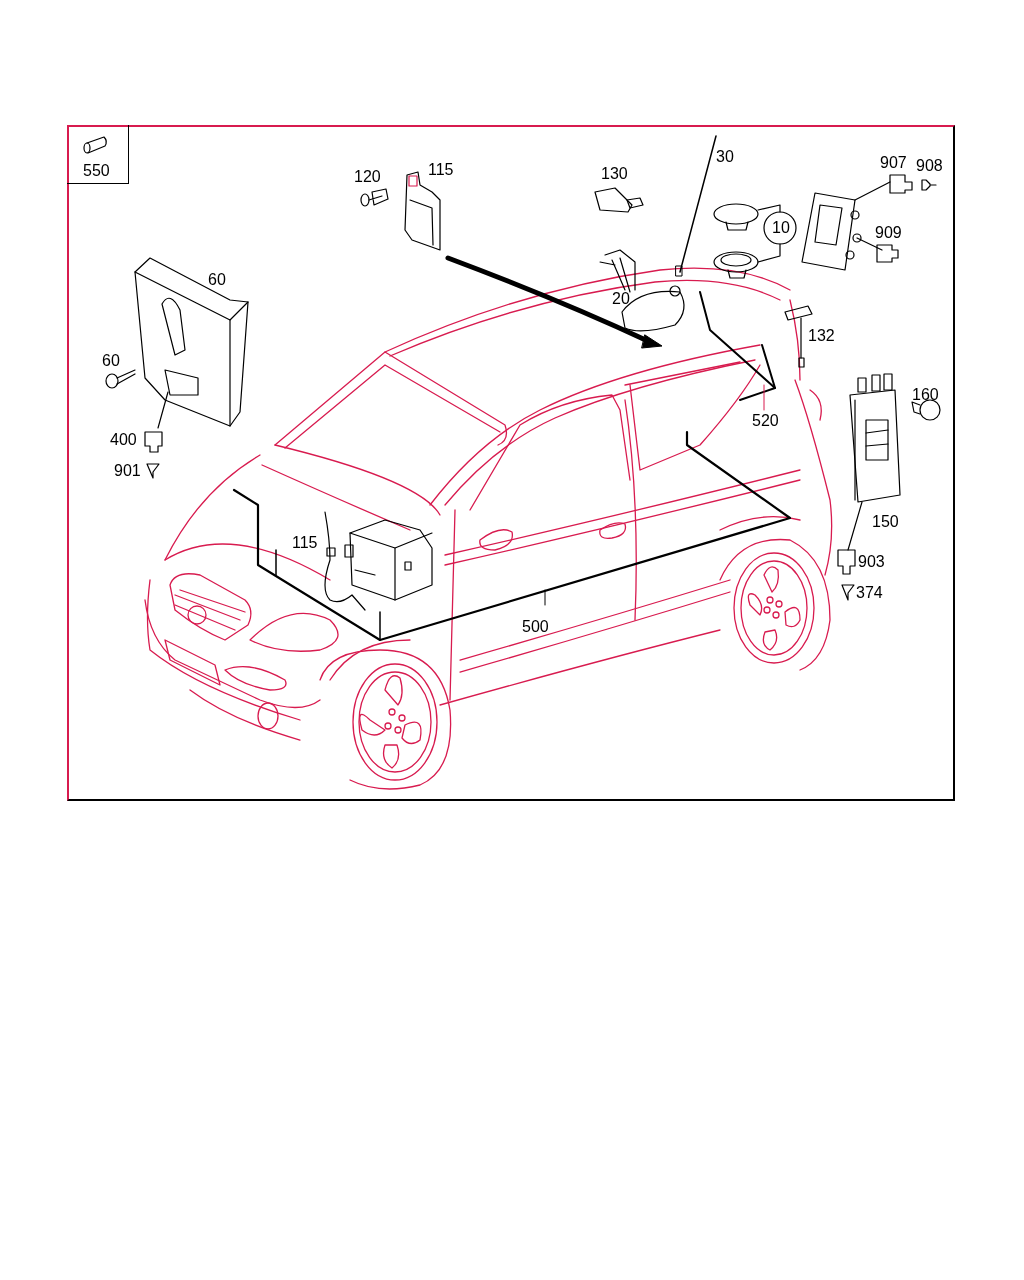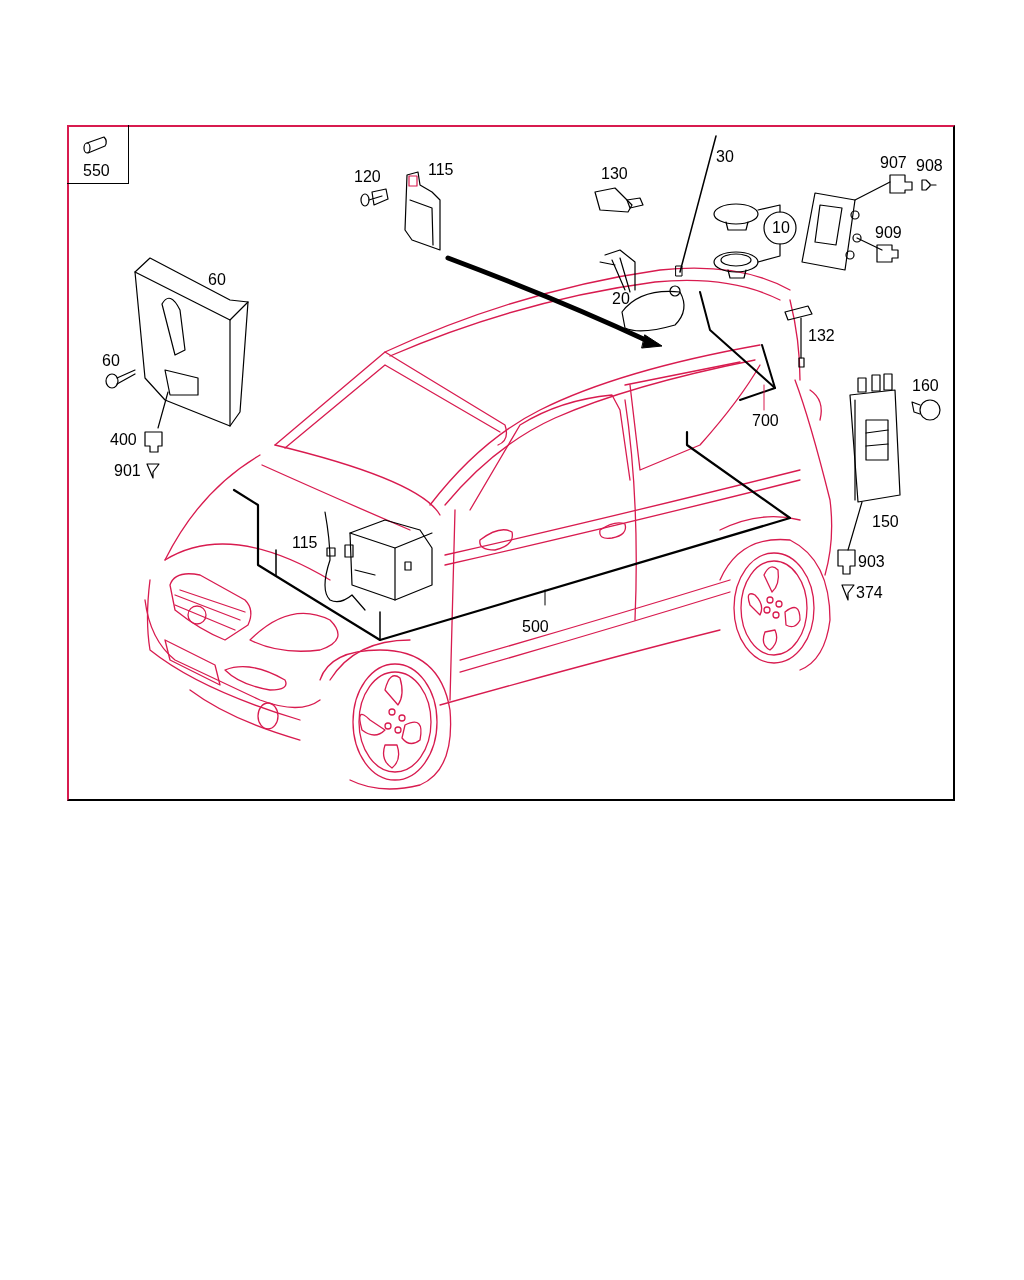--- a/index.html
+++ b/index.html
@@ -250,21 +250,21 @@
 <span class="lbl" style="left:601px;top:166px">130</span>
 <span class="lbl" style="left:716px;top:149px">30</span>
 <span class="lbl" style="left:880px;top:155px">907</span>
 <span class="lbl" style="left:916px;top:158px">908</span>
 <span class="lbl" style="left:772px;top:220px">10</span>
 <span class="lbl" style="left:875px;top:225px">909</span>
 <span class="lbl" style="left:208px;top:272px">60</span>
 <span class="lbl" style="left:612px;top:291px">20</span>
 <span class="lbl" style="left:808px;top:328px">132</span>
 <span class="lbl" style="left:102px;top:353px">60</span>
-<span class="lbl" style="left:912px;top:378px">160</span>
-<span class="lbl" style="left:752px;top:413px">700</span>
+<span class="lbl" style="left:912px;top:387px">160</span>
+<span class="lbl" style="left:752px;top:413px">520</span>
 <span class="lbl" style="left:110px;top:432px">400</span>
 <span class="lbl" style="left:114px;top:463px">901</span>
 <span class="lbl" style="left:872px;top:514px">150</span>
 <span class="lbl" style="left:292px;top:535px">115</span>
 <span class="lbl" style="left:858px;top:554px">903</span>
 <span class="lbl" style="left:856px;top:585px">374</span>
 <span class="lbl" style="left:522px;top:619px">500</span>
 
 </body></html>

